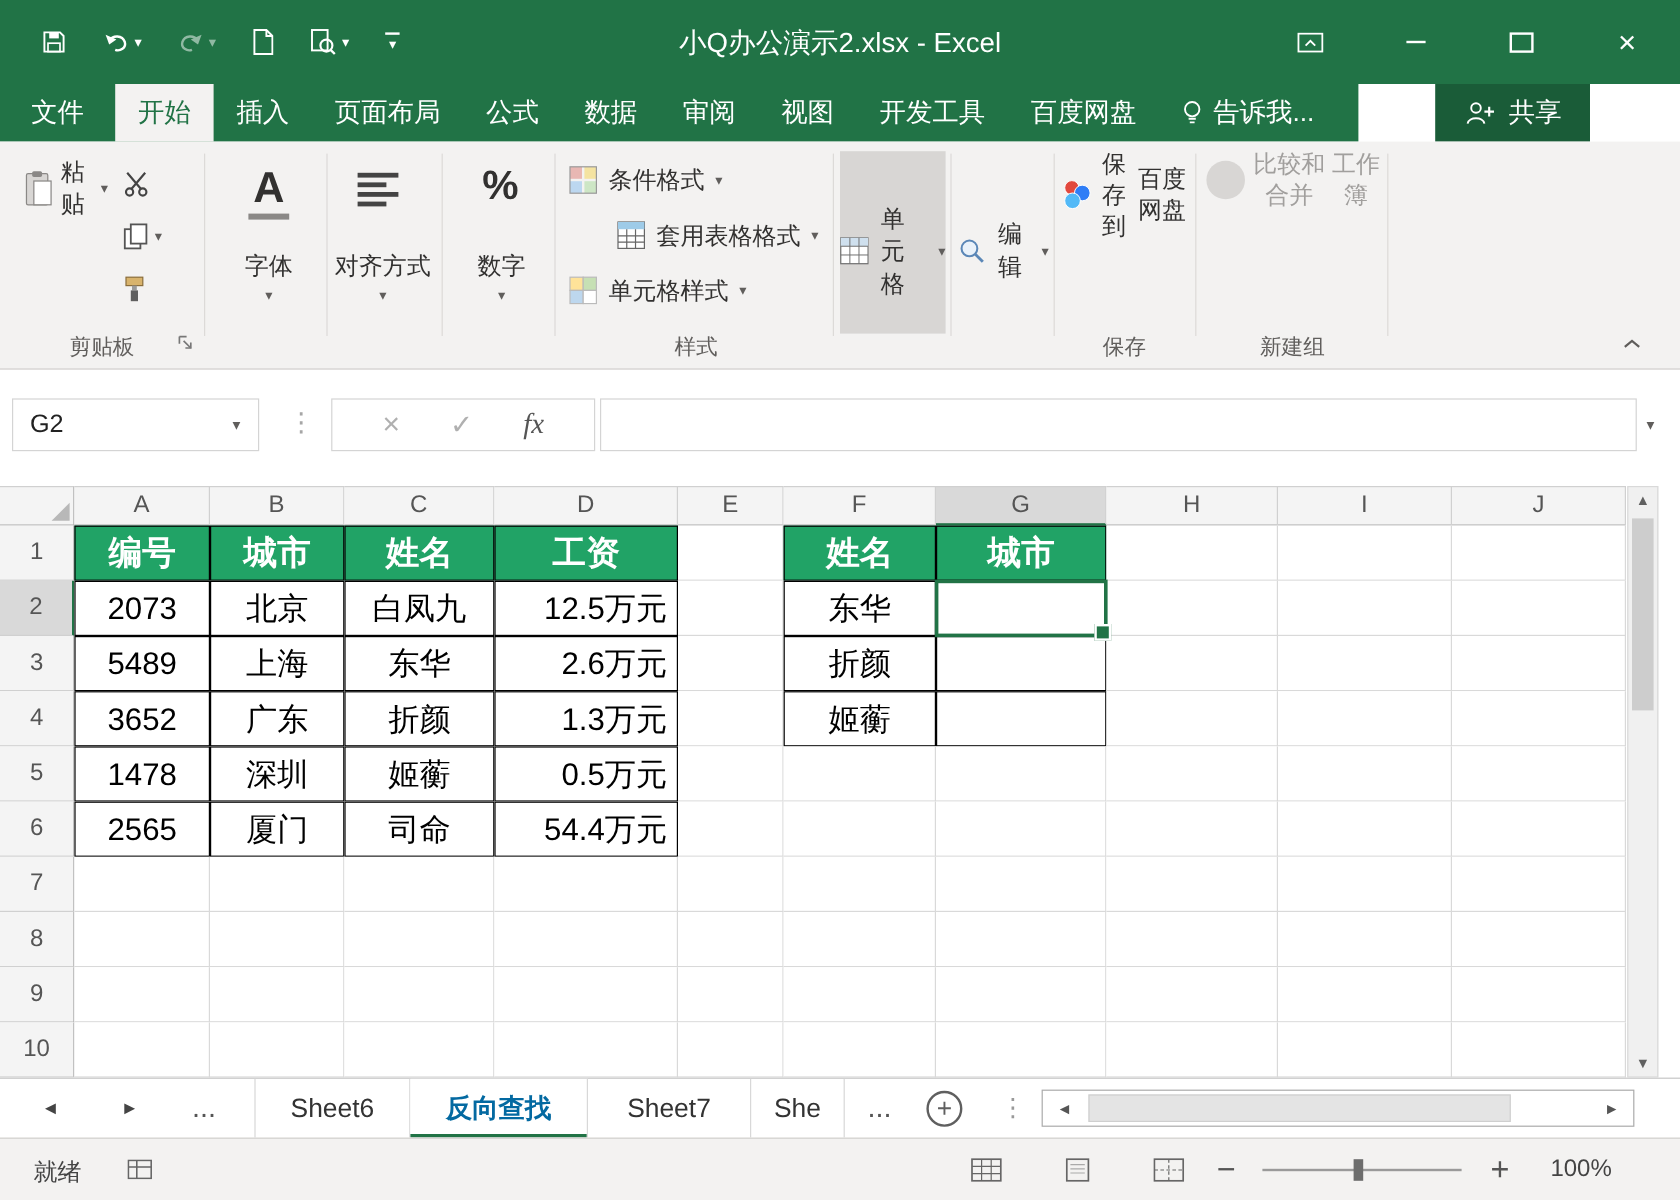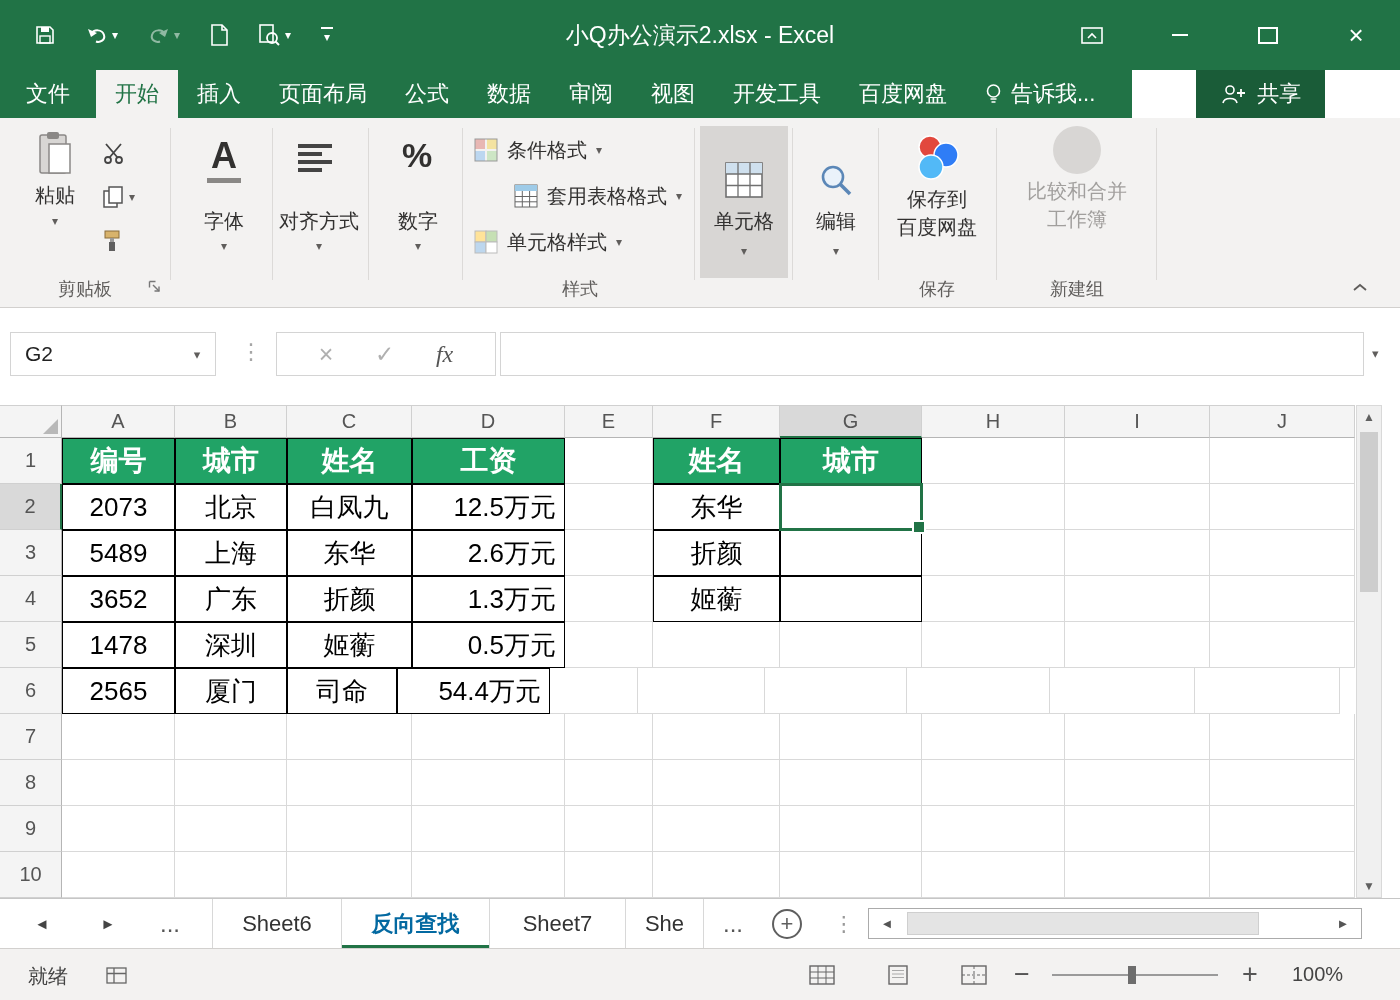--- a/index.html
+++ b/index.html
@@ -31,35 +31,35 @@
   .rtab.tellme{gap:9px;}
   .tb-spacer{flex:1;}
   .share-tab{display:flex;align-items:center;gap:10px;padding:0 24px;background:#1a5c38;white-space:nowrap;}
 
   
   #ribbon{position:absolute;top:118px;left:0;width:1400px;height:189px;background:#f3f2f1;
           border-bottom:1px solid #d2d0ce;font-size:20px;color:#323130;}
   .vsep{position:absolute;top:10px;height:152px;width:1px;background:#dcdad8;}
   .caret{font-size:12px;color:#605e5c;line-height:1;}
   .glabel{position:absolute;bottom:6px;font-size:18px;color:#605e5c;text-align:center;}
-  .bigbtn{position:absolute;display:flex;flex-direction:column;align-items:center;box-sizing:border-box;justify-content:center;}
+  .bigbtn{position:absolute;display:flex;align-items:center;box-sizing:border-box;}
   .paste{left:20px;top:12px;width:70px;gap:6px;}
   .sbtn{position:absolute;left:102px;width:52px;height:34px;display:flex;align-items:center;gap:5px;}
   .launcher{position:absolute;left:148px;bottom:9px;}
   .fontA{position:absolute;left:198px;top:20px;width:52px;text-align:center;font-size:36px;font-weight:bold;line-height:1;}
   .fontA .uline{display:block;width:34px;height:5px;background:#8a8886;margin:4px auto 0;}
   .ctr{position:absolute;text-align:center;}
   .align-icon{position:absolute;left:298px;top:26px;width:34px;}
   .align-icon span{display:block;height:4px;background:#444;margin-bottom:4px;}
   .align-icon .short{width:24px;}
   .pct{position:absolute;left:394px;top:18px;width:46px;text-align:center;font-size:34px;font-weight:bold;}
   .stylerow{position:absolute;left:474px;height:32px;display:flex;align-items:center;gap:9px;white-space:nowrap;}
   .cellsbtn{left:700px;top:8px;width:88px;height:152px;background:#d8d6d4;padding-top:14px;gap:10px;}
   .editbtn{left:798px;top:8px;width:76px;height:152px;padding-top:14px;gap:10px;}
-  .baidubtn{left:884px;top:16px;width:106px;gap:2px;}
+  .baidubtn{left:884px;top:6px;width:106px;gap:2px;}
   .comparebtn{left:1004px;top:6px;width:146px;gap:2px;color:#a19f9d;}
   .two-line{line-height:26px;text-align:center;}
   .collapse{position:absolute;left:1352px;bottom:10px;}
 
   
   #formulabar{position:absolute;top:330px;left:0;width:1400px;height:50px;background:#fff;}
   .namebox{position:absolute;left:10px;top:2px;width:206px;height:44px;border:1px solid #d4d4d4;
            display:flex;align-items:center;font-size:21px;background:#fff;box-sizing:border-box;}
   .nb-text{flex:1;padding-left:14px;}
   .nb-caret{width:36px;text-align:center;color:#605e5c;font-size:13px;}
@@ -472,21 +472,21 @@
         <div class="gcell cell" style="width: 127px;"></div>
         <div class="gcell cell" style="width: 142px;"></div>
         <div class="gcell cell" style="width: 143px;"></div>
         <div class="gcell cell" style="width: 145px;"></div>
         <div class="gcell cell" style="width: 145px;"></div>
       </div>
       <div class="grow">
         <div class="gcell rowhead" style="width: 62px;">6</div>
         <div class="gcell cell c-data" style="width: 113px;">2565</div>
         <div class="gcell cell c-data" style="width: 112px;">厦门</div>
-        <div class="gcell cell c-data" style="width: 110px;">司命</div>
+        <div class="gcell cell c-data" style="width: 125px;">司命</div>
         <div class="gcell cell c-data c-money" style="width: 153px;">54.4万元</div>
         <div class="gcell cell" style="width: 88px;"></div>
         <div class="gcell cell" style="width: 127px;"></div>
         <div class="gcell cell" style="width: 142px;"></div>
         <div class="gcell cell" style="width: 143px;"></div>
         <div class="gcell cell" style="width: 145px;"></div>
         <div class="gcell cell" style="width: 145px;"></div>
       </div>
       <div class="grow">
         <div class="gcell rowhead" style="width: 62px;">7</div>

